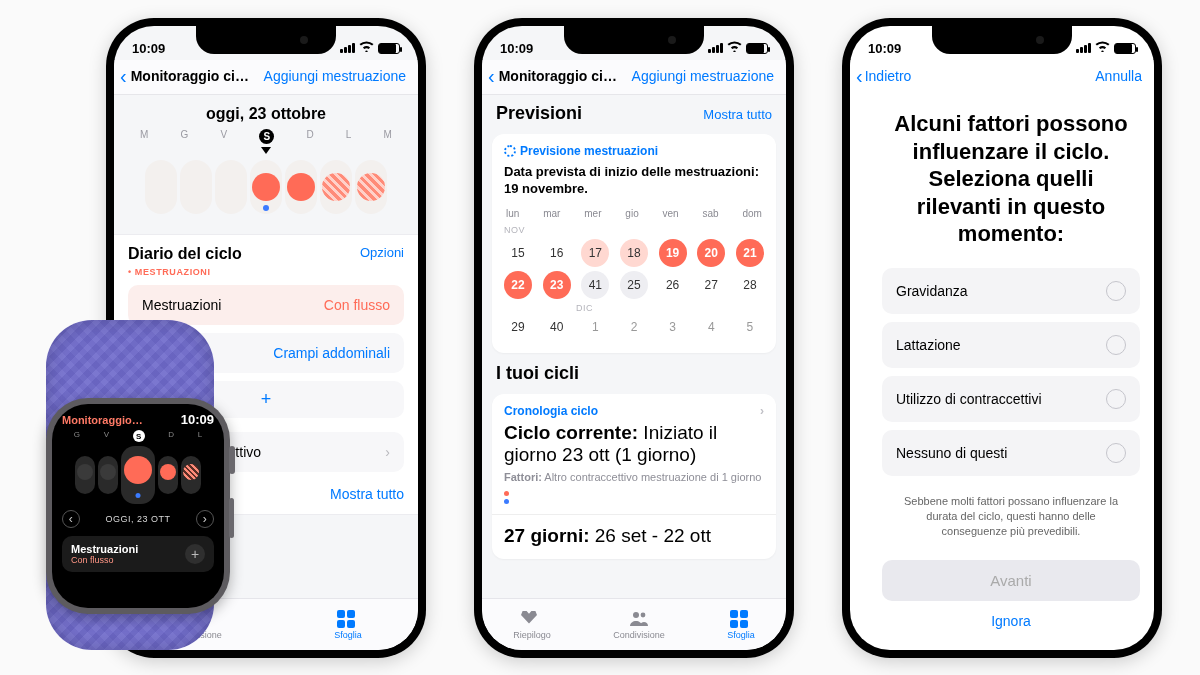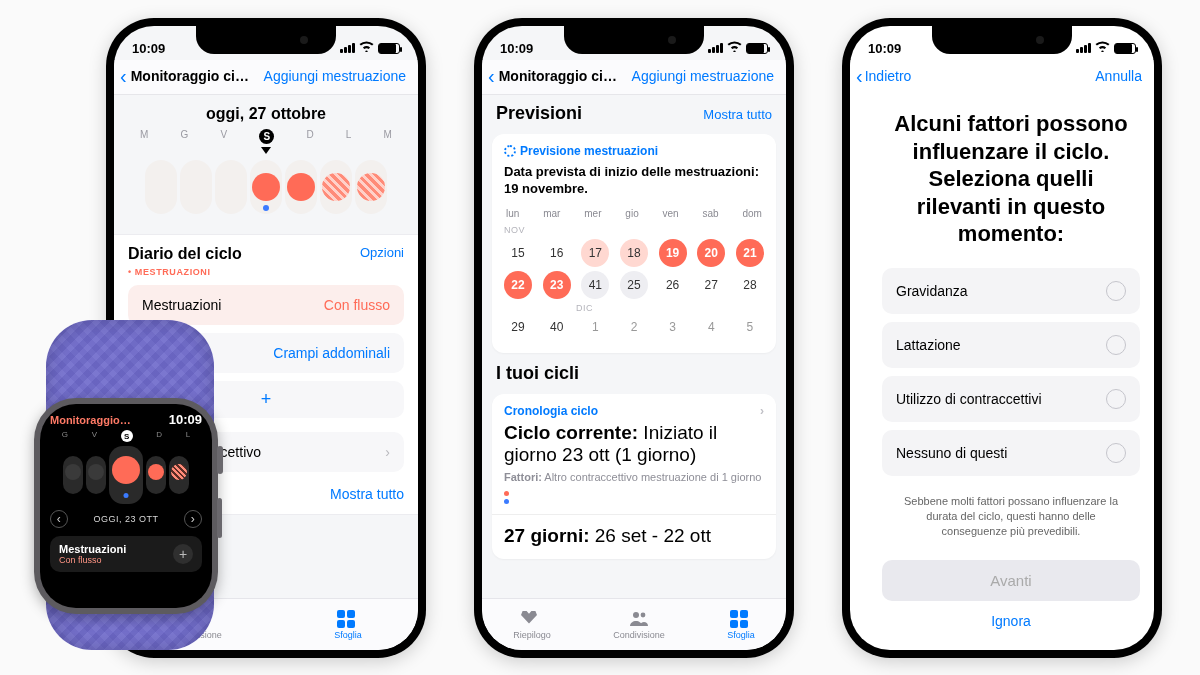--- a/index.html
+++ b/index.html
@@ -90,21 +90,21 @@
   .primary{margin:6px 14px 0;background:#e9e9ee;color:#aaa;border-radius:10px;text-align:center;padding:12px;font-size:15px;}
   .secondary{text-align:center;color:#007aff;font-size:14px;padding:12px;}
 
   
   .watch-assembly{position:absolute;left:34px;top:370px;width:190px;}
   .band{width:168px;height:330px;border-radius:46px;background:
     repeating-linear-gradient(45deg,#b1aee6 0 6px,#a7a3e0 6px 12px),
     repeating-linear-gradient(-45deg,#b1aee6 0 6px,#a09ddb 6px 12px);
     background-blend-mode:multiply;
     position:absolute;left:12px;top:-50px;z-index:1;box-shadow:inset 0 0 20px rgba(0,0,0,.2);}
-  .watch{position:absolute;top:28px;left:0;width:184px;height:216px;background:#5d5b5f;border-radius:42px;padding:6px;z-index:2;box-shadow:0 4px 14px rgba(0,0,0,.3);}
+  .watch{position:absolute;top:28px;left:12px;width:184px;height:216px;background:#5d5b5f;border-radius:42px;padding:6px;z-index:2;box-shadow:0 4px 14px rgba(0,0,0,.3);}
   .watch .crown{position:absolute;right:-5px;top:48px;width:6px;height:28px;background:#6a686d;border-radius:3px;}
   .watch .btn{position:absolute;right:-4px;top:100px;width:5px;height:40px;background:#6a686d;border-radius:3px;}
   .wscreen{width:100%;height:100%;background:#000;border-radius:36px;padding:8px 10px;color:#fff;font-size:11px;overflow:hidden;}
   .wtop{display:flex;justify-content:space-between;align-items:center;}
   .wtitle{color:#ff7a66;font-weight:600;font-size:11px;max-width:100px;overflow:hidden;text-overflow:ellipsis;white-space:nowrap;}
   .wtime{font-weight:700;font-size:13px;}
   .wdays{display:flex;justify-content:space-around;font-size:8px;color:#888;margin-top:3px;}
   .wdays .t{background:#fff;color:#000;border-radius:50%;width:12px;height:12px;display:inline-flex;align-items:center;justify-content:center;font-weight:800;}
   .wpills{display:flex;justify-content:center;gap:3px;margin-top:4px;align-items:center;}
   .wp{width:26px;height:48px;border-radius:14px;background:#2a2a2a;position:relative;}
@@ -148,21 +148,21 @@
         </span>
       </div>
       <div class="nav">
         <span class="back">
             <span class="chv">‹</span>
           </span>
         <span class="title">Monitoraggio ci…</span>
         <span class="action">Aggiungi mestruazione</span>
       </div>
       <div class="content">
-        <div class="datehead">oggi, 27 ottobre</div>
+        <div class="datehead">oggi, 23 ottobre</div>
         <div class="weekbar">
           <span>M</span>
           <span>G</span>
           <span>V</span>
           <span class="today">S</span>
           <span>D</span>
           <span>L</span>
           <span>M</span>
         </div>
         <div class="triangle"></div>

